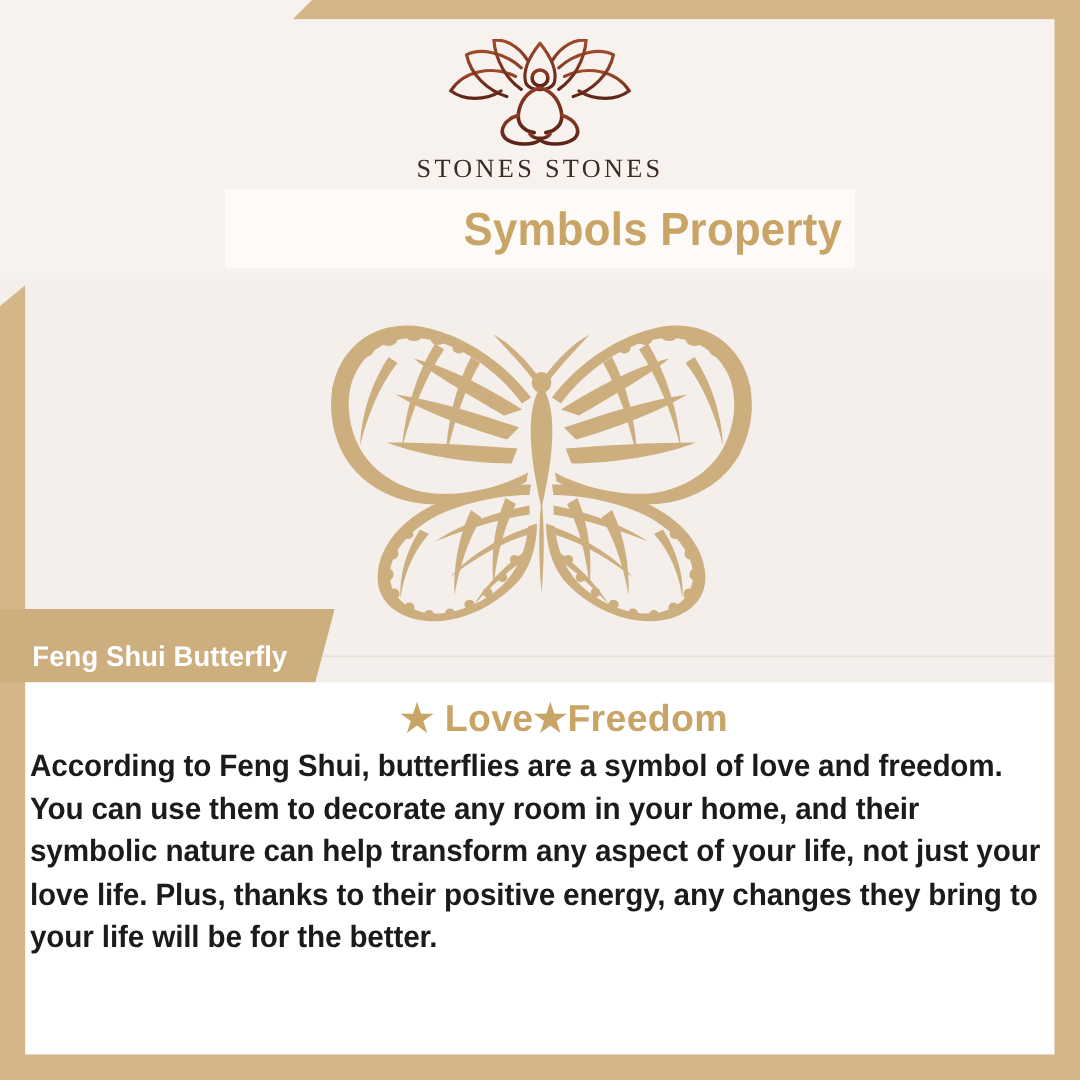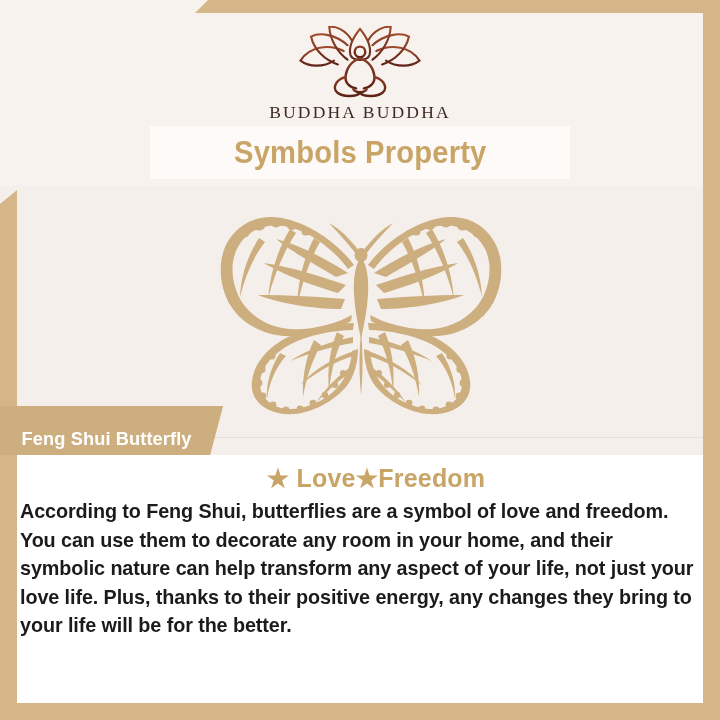--- a/index.html
+++ b/index.html
@@ -117,21 +117,21 @@
   .headline-band {
     position: absolute;
     left: 150px;
     top: 126px;
     width: 420px;
     height: 53px;
     background: #fdfaf7;
     z-index: 3;
     display: flex;
     align-items: center;
-    justify-content: center;
+    justify-content: flex-end;
   }
   .headline-text {
     font-family: "Liberation Sans Narrow", "Liberation Sans", sans-serif;
     font-size: 31px;
     font-weight: bold;
     color: #c9a467;
     letter-spacing: 0.2px;
     transform: scaleX(0.94);
   }
 
@@ -253,21 +253,21 @@
 
         <path d="M150 68 C 132 72, 122 88, 120 104 C 118 118, 128 128, 142 130"></path>
         <path d="M150 68 C 168 72, 178 88, 180 104 C 182 118, 172 128, 158 130"></path>
 
         <path d="M120 106 C 100 112, 92 128, 102 138 C 114 148, 140 148, 150 140"></path>
         <path d="M180 106 C 200 112, 208 128, 198 138 C 186 148, 160 148, 150 140"></path>
 
         <path d="M136 132 C 142 140, 158 140, 164 132"></path>
       </g>
     </svg>
-    <div class="brand-name">BUDDHA BUDDHA</div>
+    <div class="brand-name">STONES STONES</div>
   </div>
 
   <div class="headline-band">
     <span class="headline-text">Symbols Property</span>
   </div>
 
   <div class="artwork">
     <svg viewBox="0 0 330 218" aria-hidden="true">
       <g fill="#cdae7f">
 

